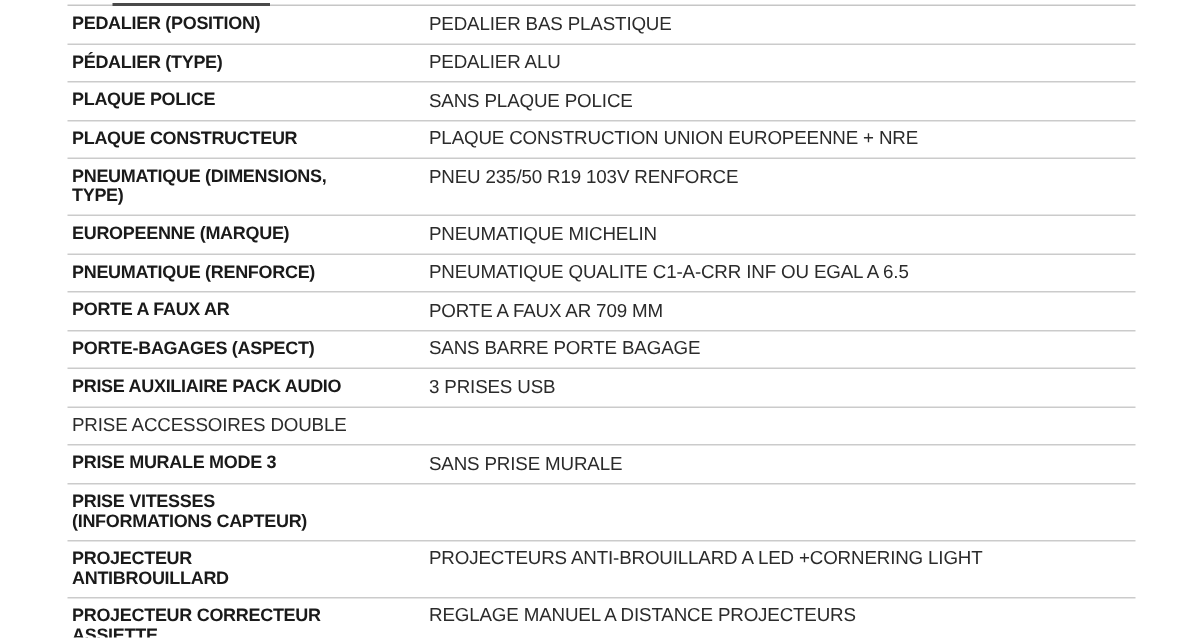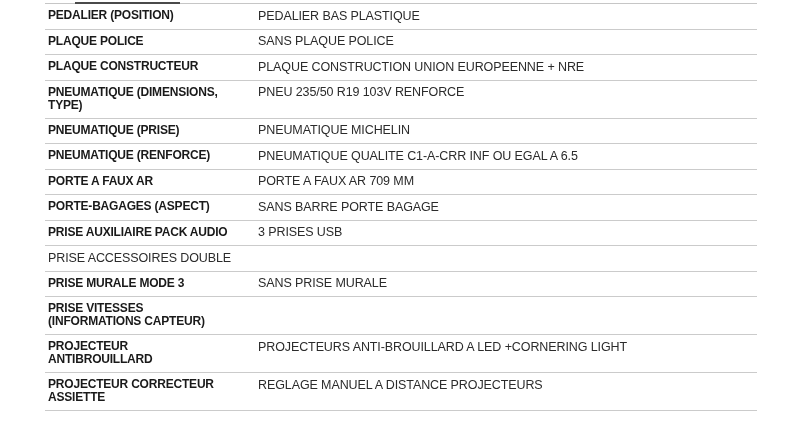--- a/index.html
+++ b/index.html
@@ -32,20 +32,21 @@
     top: -1px;
     width: 105px;
     height: 2px;
     background: #4a4a4a;
   }
   .spec-row {
     display: flex;
     align-items: flex-start;
     padding: 5px 0 6px 3px;
     border-bottom: 1px solid #cbcbcb;
+    gap: 28px;
   }
   .spec-label {
     flex: 0 0 210px;
     width: 210px;
     font-size: 12px;
     font-weight: bold;
     color: #1a1a1a;
     letter-spacing: -0.2px;
     line-height: 13px;
     white-space: pre;
@@ -67,39 +68,43 @@
 <div class="spec-table">
   <div class="top-sep">
     <span class="accent"></span>
   </div>
   <div id="rows-host">
   <div class="spec-row">
     <div class="spec-label">PEDALIER (POSITION)</div>
     <div class="spec-value">PEDALIER BAS PLASTIQUE</div>
   </div>
 
+  <div class="spec-row">
+    <div class="spec-label">PÉDALIER (TYPE)</div>
+    <div class="spec-value">PEDALIER ALU</div>
+  </div>
 
   <div class="spec-row">
     <div class="spec-label">PLAQUE POLICE</div>
     <div class="spec-value">SANS PLAQUE POLICE</div>
   </div>
 
   <div class="spec-row">
     <div class="spec-label">PLAQUE CONSTRUCTEUR</div>
     <div class="spec-value">PLAQUE CONSTRUCTION UNION EUROPEENNE + NRE</div>
   </div>
 
   <div class="spec-row">
     <div class="spec-label">PNEUMATIQUE (DIMENSIONS,
 TYPE)</div>
     <div class="spec-value">PNEU 235/50 R19 103V RENFORCE</div>
   </div>
 
   <div class="spec-row">
-    <div class="spec-label">PNEUMATIQUE (PRISE)</div>
+    <div class="spec-label">EUROPEENNE (MARQUE)</div>
     <div class="spec-value">PNEUMATIQUE MICHELIN</div>
   </div>
 
   <div class="spec-row">
     <div class="spec-label">PNEUMATIQUE (RENFORCE)</div>
     <div class="spec-value">PNEUMATIQUE QUALITE C1-A-CRR INF OU EGAL A 6.5</div>
   </div>
 
   <div class="spec-row">
     <div class="spec-label">PORTE A FAUX AR</div>

